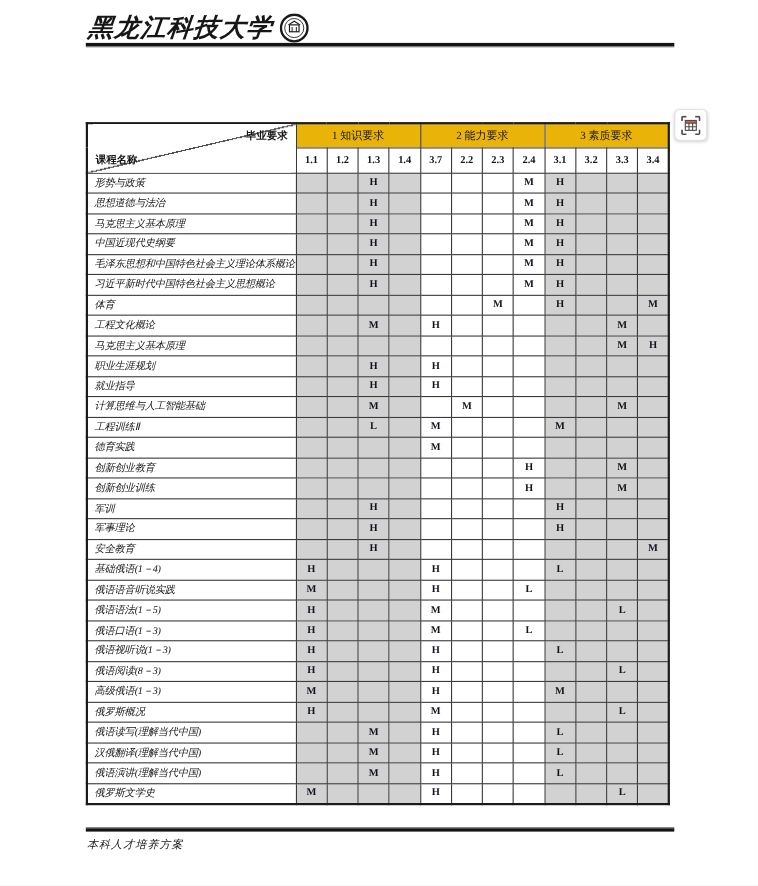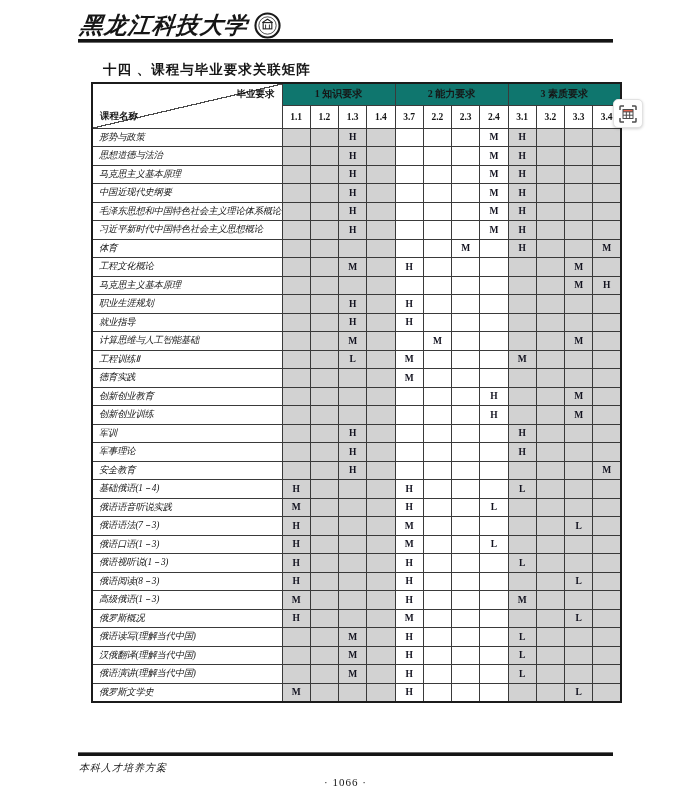--- a/index.html
+++ b/index.html
@@ -18,30 +18,30 @@
   .seal { width:27px; height:27px; }
   .header-rule {
     position:absolute; left:78px; top:39px; width:535px; height:2px;
     border-top:3px solid #141414; border-bottom:1px solid #6b6b6b;
   }
   .title {
     position:absolute; left:103px; top:61px; font-size:13.5px; font-weight:bold;
     font-family:"Liberation Sans", sans-serif; letter-spacing:1px; white-space:nowrap;
   }
   
-  .table-wrap { position:absolute; left:78px; top:82px; width:583px;margin-left:13px; }
+  .table-wrap { position:absolute; left:78px; top:111px; width:583px; }
   table.matrix {
     border-collapse:collapse; table-layout:fixed; width:529px;
     border:2px solid #1b1b1b;
   }
   table.matrix th, table.matrix td {
     border:1px solid var(--grid, #3a3a3a); padding:0; font-size:9.5px;
     text-align:center; vertical-align:middle; overflow:hidden;
   }
-  thead tr.group-row th { height:22px; font-size:10px; font-weight:bold; background:#0f766e; }
+  thead tr.group-row th { height:22px; font-size:10px; font-weight:normal; background:#eab308; }
   thead tr.sub-row th   { height:23px; font-size:9.5px; font-weight:bold; background:#fff; }
   td.corner {
     position:relative; background:#fff;
     background-image:linear-gradient(to bottom right,
       transparent calc(50% - 0.6px), #4a4a4a calc(50% - 0.6px),
       #4a4a4a calc(50% + 0.6px), transparent calc(50% + 0.6px));
   }
   .corner-tr { position:absolute; top:4px;  right:7px; font-size:9.5px; font-weight:bold; }
   .corner-bl { position:absolute; bottom:5px; left:7px; font-size:9.5px; font-weight:bold; }
   tbody td { height:18.5px; }
@@ -83,21 +83,20 @@
       <circle cx="14" cy="14" r="12.5" fill="none" stroke="#1a1a1a" stroke-width="2.2"></circle>
       <circle cx="14" cy="14" r="9" fill="none" stroke="#1a1a1a" stroke-width="0.8"></circle>
       <rect x="9.5" y="11" width="9" height="6.5" fill="none" stroke="#1a1a1a" stroke-width="1.1"></rect>
       <path d="M8.5 11 L14 7.5 L19.5 11" fill="none" stroke="#1a1a1a" stroke-width="1.1"></path>
       <line x1="12" y1="13" x2="12" y2="17.5" stroke="#1a1a1a" stroke-width="0.9"></line>
       <line x1="16" y1="13" x2="16" y2="17.5" stroke="#1a1a1a" stroke-width="0.9"></line>
     </svg>
   </div>
   <div class="header-rule"></div>
 
-  <div class="title">十四 、课程与毕业要求关联矩阵</div>
 
   <div class="table-wrap">
     <table class="matrix" id="matrix-table">
         <colgroup>
           <col style="width: 190px;">
           <col style="width: 28.25px;">
           <col style="width: 28.25px;">
           <col style="width: 28.25px;">
           <col style="width: 28.25px;">
           <col style="width: 28.25px;">
@@ -444,21 +443,21 @@
             <td class="mark">H</td>
             <td class="mark"></td>
             <td class="mark"></td>
             <td class="mark">L</td>
             <td class="mark shaded"></td>
             <td class="mark shaded"></td>
             <td class="mark shaded"></td>
             <td class="mark shaded"></td>
           </tr>
           <tr>
-            <td class="course">俄语语法(7－3)</td>
+            <td class="course">俄语语法(1－5)</td>
             <td class="mark shaded">H</td>
             <td class="mark shaded"></td>
             <td class="mark shaded"></td>
             <td class="mark shaded"></td>
             <td class="mark">M</td>
             <td class="mark"></td>
             <td class="mark"></td>
             <td class="mark"></td>
             <td class="mark shaded"></td>
             <td class="mark shaded"></td>
@@ -618,15 +617,14 @@
         <line x1="4" y1="6.9" x2="14" y2="6.9"></line>
         <line x1="4" y1="10.2" x2="14" y2="10.2"></line>
         <line x1="7.33" y1="6.9" x2="7.33" y2="13.5"></line>
         <line x1="10.66" y1="6.9" x2="10.66" y2="13.5"></line>
       </g>
     </svg>
   </div>
 
   <div class="footer-rule"></div>
   <div class="footer-left">本科人才培养方案</div>
-  <div class="page-number">· 1066 ·</div>
 
 </div>
 
 </body></html>

